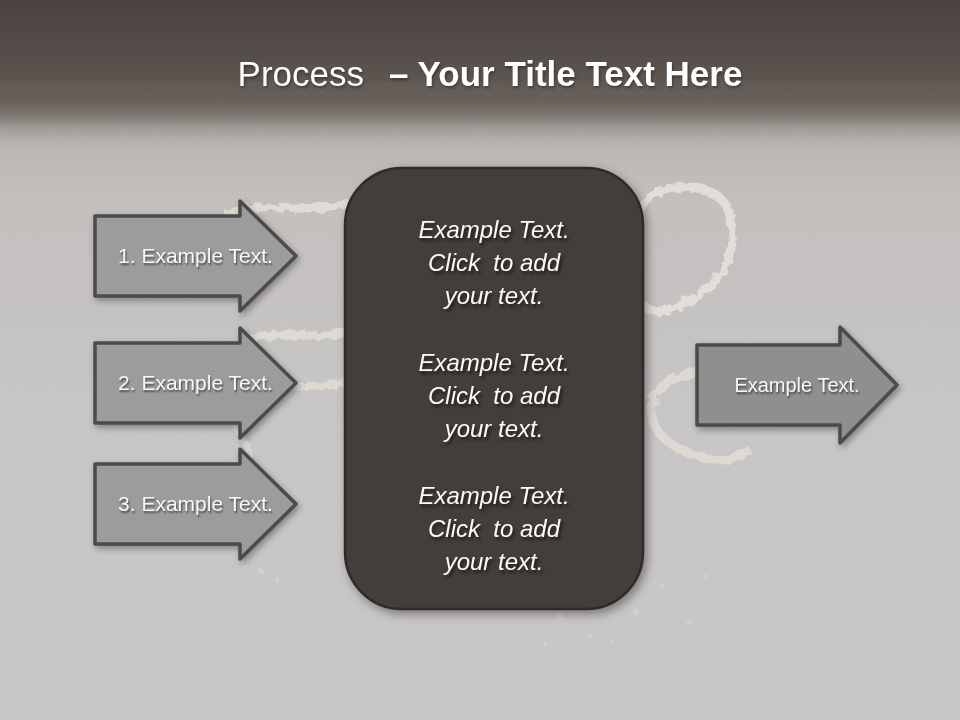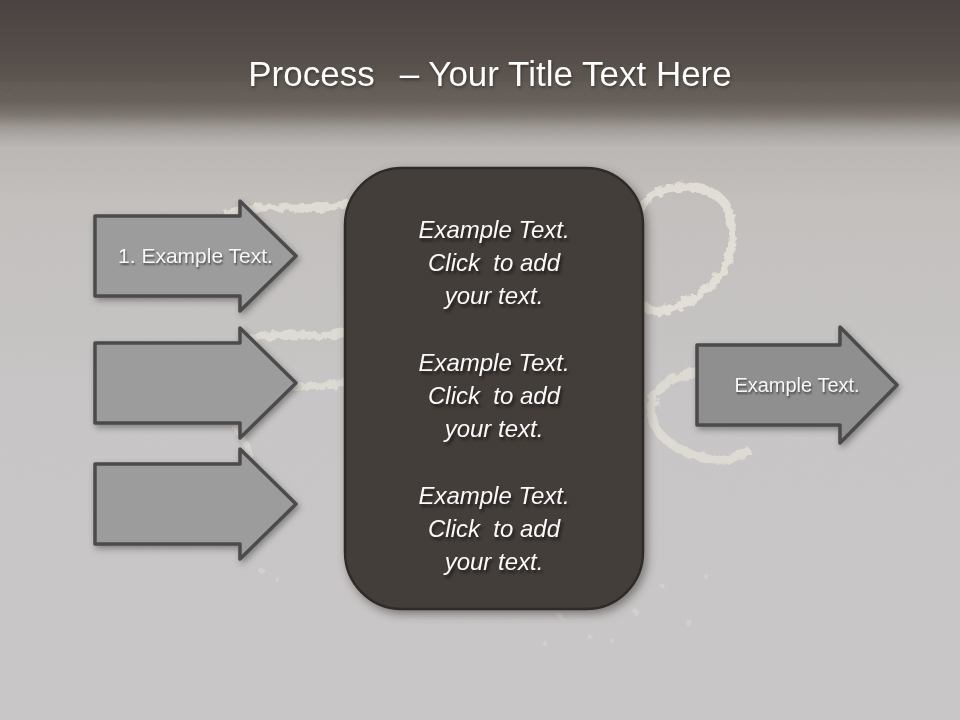--- a/index.html
+++ b/index.html
@@ -13,21 +13,21 @@
   }
   svg.canvas{position:absolute;left:0;top:0;}
   
   .title{
     position:absolute;top:52px;left:0;width:100%;padding-left:20px;box-sizing:border-box;
     text-align:center;color:#fdfdfd;font-size:35px;line-height:44px;
     text-shadow:1px 2px 3px rgba(0,0,0,0.35);
     white-space:nowrap;
   }
   .title-bold{font-weight:400;}
-  .title-rest{font-weight:400;margin-left:25px;}
+  .title-rest{font-weight:700;margin-left:25px;}
   
   .arrow-shape{
     fill:var(--arrow-fill,#9c9c9c);
     stroke:var(--arrow-stroke,#4b4b4b);
     stroke-width:3.5;stroke-linejoin:round;
     filter:drop-shadow(2px 3px 3px rgba(30,27,25,0.40));
   }
   .arrow-shape.out{fill:var(--arrow-fill-out,#8f8f8f);}
   .panel-shape{
     fill:var(--panel-fill,#443e3a);
@@ -113,20 +113,22 @@
     <rect class="panel-shape" x="345" y="168" width="298" height="441" rx="57" ry="57"></rect>
 
     <polygon class="arrow-shape out" points="697,345 840,345 840,327 897,385 840,443 840,425 697,425"></polygon>
   </svg>
 
   <div class="title">
     <span class="title-bold">Process</span><span class="title-rest">– Your Title Text Here</span>
   </div>
 
   <div class="step-label s1">1. Example Text.</div>
+  <div class="step-label s2">2. Example Text.</div>
+  <div class="step-label s3">3. Example Text.</div>
 
   <div class="panel-text">
     <div class="panel-block">Example Text.
 Click  to add
 your text.</div>
     <div class="panel-block">Example Text.
 Click  to add
 your text.</div>
     <div class="panel-block">Example Text.
 Click  to add

